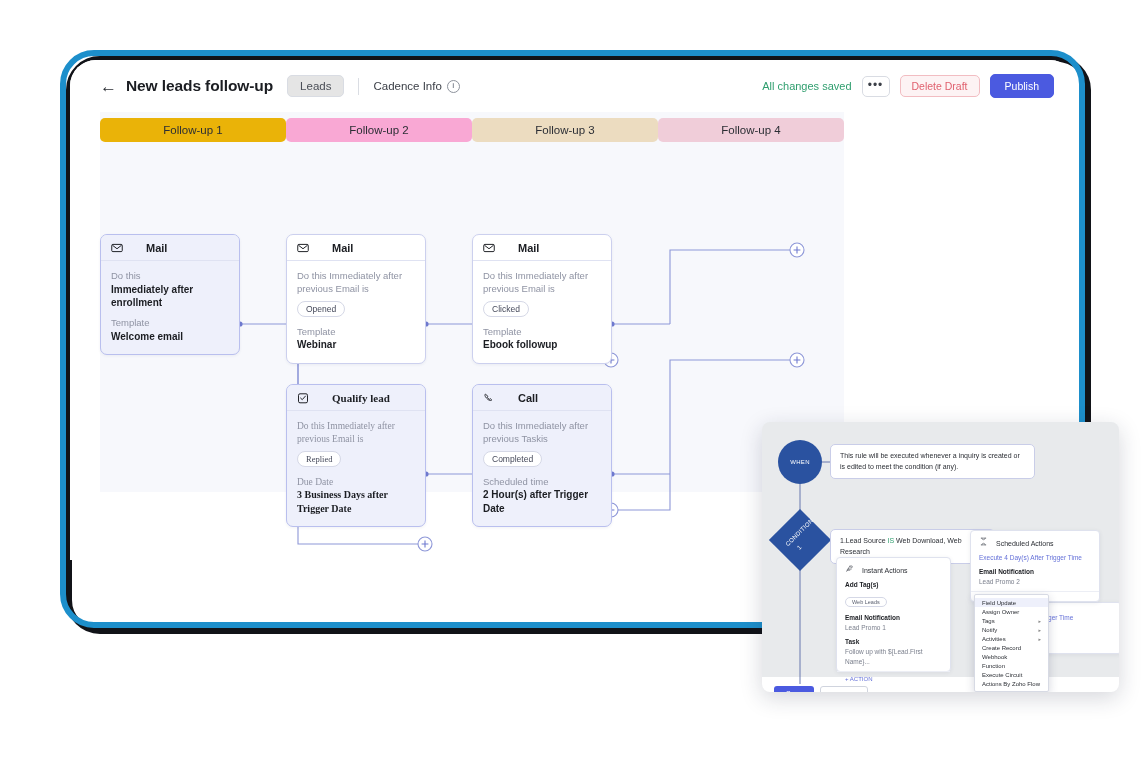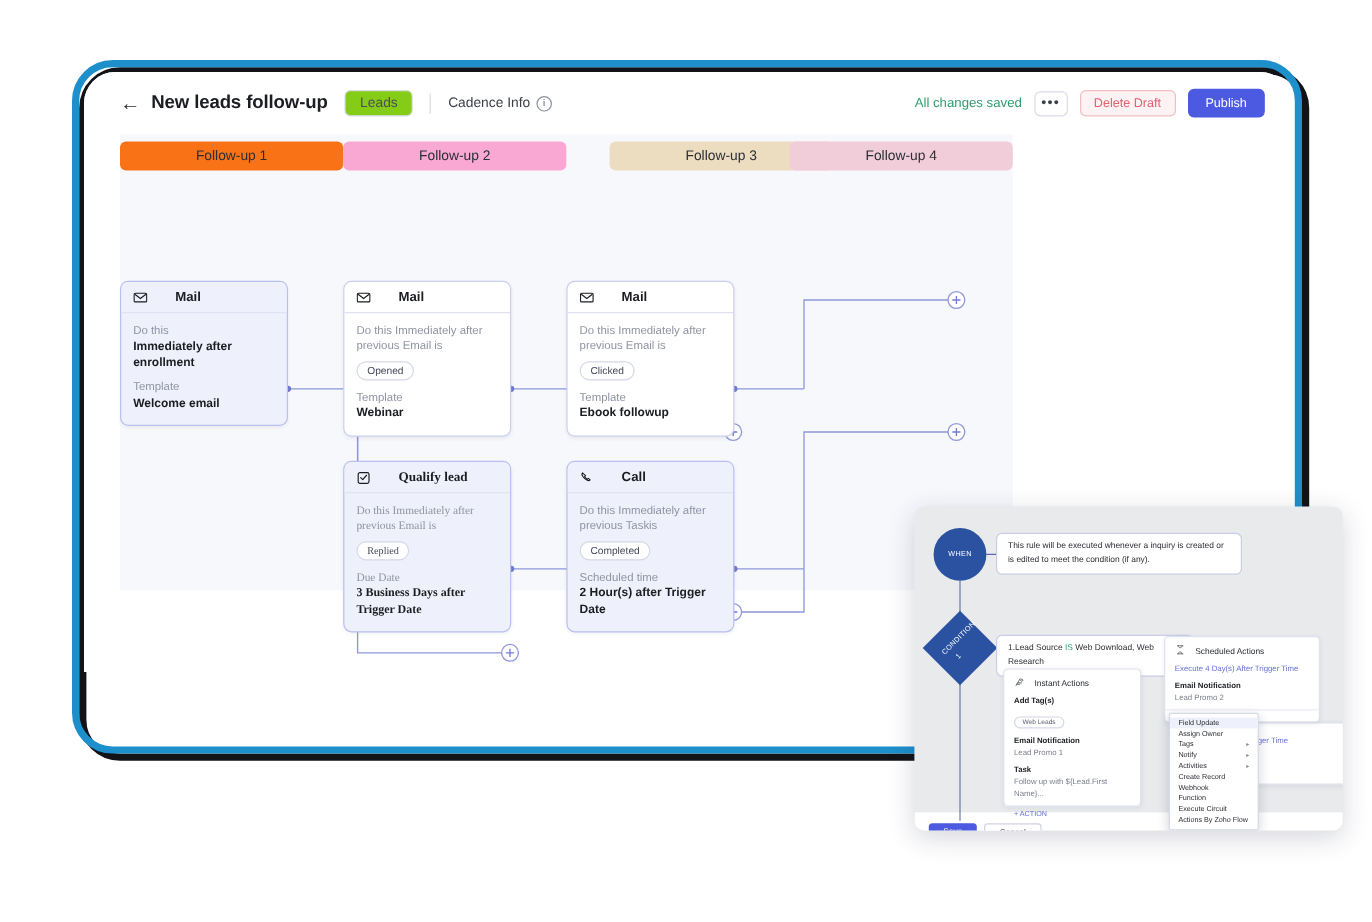--- a/index.html
+++ b/index.html
@@ -26,21 +26,21 @@
     position:absolute;left:70px;top:60px;width:1006px;height:500px;
     background:#ffffff;border-radius:26px 26px 0 0;overflow:hidden;
   }
 
   
   #topbar{height:52px;display:flex;align-items:center;padding:0 22px 0 30px;background:#fff;}
   #back-arrow{font-size:17px;color:#2a2d33;margin-right:9px;line-height:1;cursor:pointer;}
   #page-title{font-size:15.5px;font-weight:700;color:#1b1d22;letter-spacing:-.1px;}
   #module-chip{
     margin-left:14px;border:1px solid #d9dce3;border-radius:5px;
-    padding:4px 12px;font-size:11.5px;color:#4a4e57;background:#84cc16;
+    padding:4px 12px;font-size:11.5px;color:#4a4e57;background:#e5e5e5;
   }
   #head-div{width:1px;height:17px;background:#dadde3;margin:0 14px;}
   #cadence-info{font-size:11.5px;color:#3b3f47;display:flex;align-items:center;gap:5px;justify-content:flex-end;}
   #info-icon{
     width:11px;height:11px;border:1px solid #8d929c;border-radius:50%;
     font-size:8px;line-height:10px;text-align:center;color:#8d929c;font-weight:700;
   }
   #topbar-right{margin-left:auto;display:flex;align-items:center;gap:10px;}
   #saved-text{font-size:11px;color:#2f9e6e;}
   #more-btn{
@@ -63,23 +63,23 @@
   .col-band.c1{left:30px;}
   .col-band.c2{left:216px;}
   .col-band.c3{left:402px;}
   .col-band.c4{left:588px;}
 
   .col-head{
     position:absolute;top:6px;width:186px;height:24px;border-radius:5px;
     display:flex;align-items:center;justify-content:center;
     font-size:11.5px;color:#2b2e34;box-sizing:border-box;
   }
-  .col-head.c1{left:30px;background:#f97316;}
+  .col-head.c1{left:30px;background:#eab308;}
   .col-head.c2{left:216px;background:#f9a8d4;}
-  .col-head.c3{left:402px;background:#ecdcc0;margin-left:36px;}
+  .col-head.c3{left:402px;background:#ecdcc0;}
   .col-head.c4{left:588px;background:#f0cdd9;}
 
   
   #wires{position:absolute;left:0;top:0;width:1006px;height:448px;pointer-events:none;}
 
   
   .card{
     position:absolute;width:140px;background:#fff;border:1px solid #ccd0ee;
     border-radius:7px;box-sizing:border-box;overflow:hidden;
     box-shadow:0 1px 3px rgba(60,65,120,.07);

